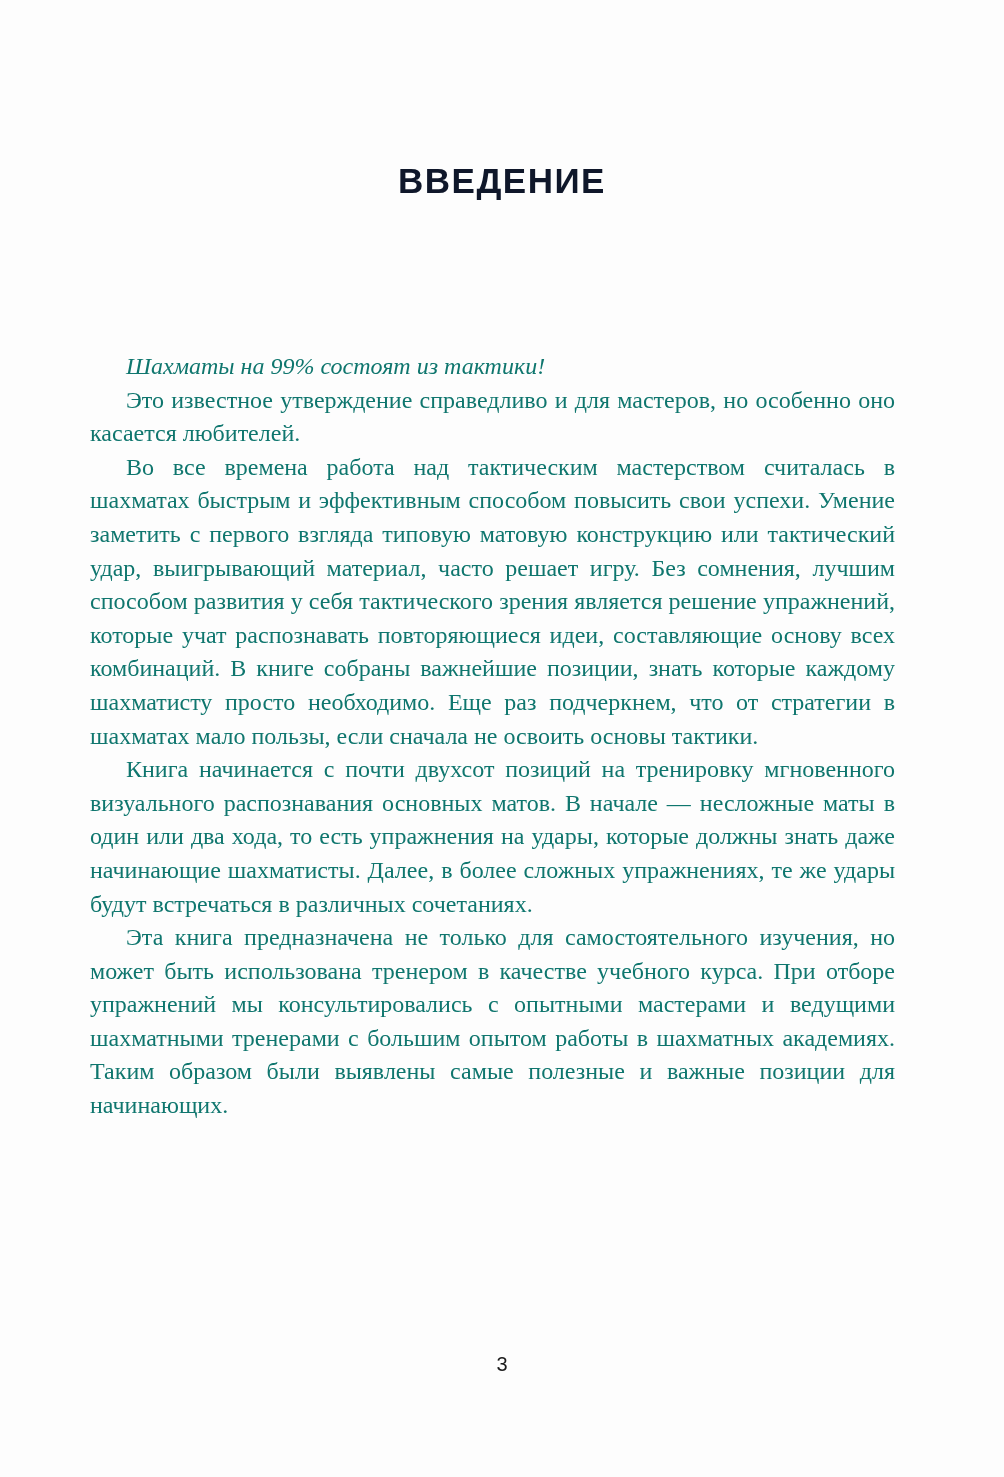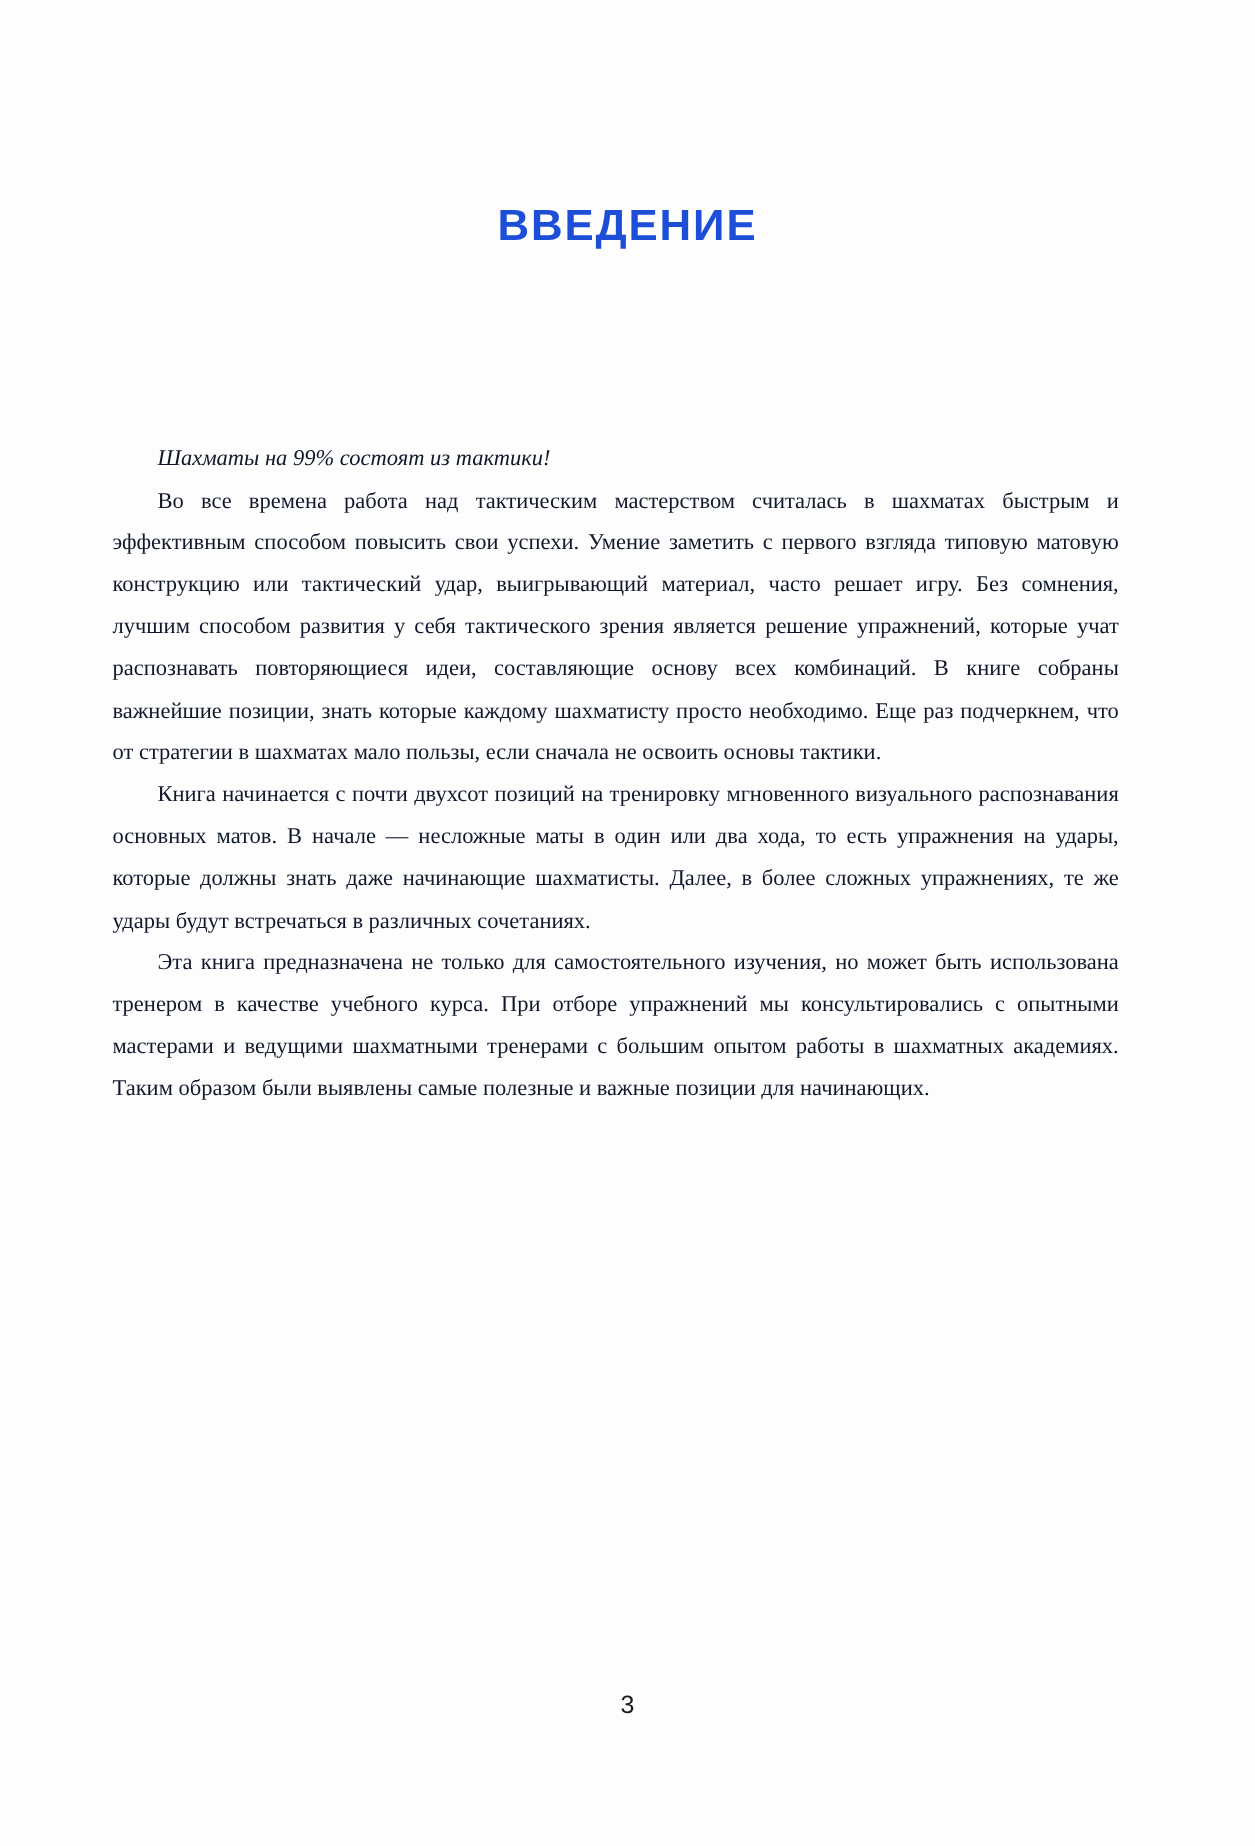--- a/index.html
+++ b/index.html
@@ -25,35 +25,35 @@
   .page-title {
     position: absolute;
     left: 0;
     top: 138px;
     width: 1004px;
     text-align: center;
     font-family: "Liberation Sans", sans-serif;
     font-weight: bold;
     font-size: 35px;
     letter-spacing: 1.5px;
-    color: #1d4ed8;
+    color: #0f172a;
   }
   .content {
     position: absolute;
     left: 90px;
     top: 350px;
     width: 805px;
   }
   .content p {
     margin: 0;
-    font-size: 18px;
+    font-size: 24px;
     line-height: 33.6px;
     text-align: justify;
     text-indent: 36px;
-    color: #0f172a;
+    color: #0f766e;
     -webkit-font-smoothing: antialiased;
   }
   .content p.epigraph {
     font-style: italic;
     text-indent: 36px;
   }
   .signature {
     margin-top: 30px;
     text-align: right;
     font-size: 23.2px;
@@ -74,20 +74,21 @@
 </style>
 </head>
 <body>
 
 <div class="page">
 
   <h1 class="page-title">ВВЕДЕНИЕ</h1>
 
   <div class="content">
     <p class="epigraph">Шахматы на 99% состоят из тактики!</p>
+    <p>Это известное  утверждение  справедливо и для мастеров, но особенно оно касается любителей.</p>
     <p>Во все времена работа над тактическим мастерством считалась в шахматах быстрым и эффективным способом повысить свои успехи.  Умение заметить с первого взгляда типовую матовую конструкцию или тактический удар, выигрывающий материал, часто решает игру. Без сомнения, лучшим способом развития у себя тактического зрения является решение упражнений, которые учат распознавать повторяющиеся идеи, составляющие основу всех комбинаций. В книге собраны важнейшие позиции, знать которые каждому шахматисту просто необходимо. Еще раз подчеркнем, что от стратегии в шахматах мало пользы, если сначала не освоить основы тактики.</p>
     <p>Книга начинается с почти двухсот позиций на тренировку мгновенного визуального распознавания основных матов.  В начале — несложные маты в один или два хода, то есть упражнения на удары, которые должны знать даже начинающие шахматисты. Далее, в более сложных упражнениях, те же удары будут встречаться в различных сочетаниях.</p>
     <p>Эта книга предназначена не только для самостоятельного изучения, но может быть использована тренером в качестве учебного курса. При отборе упражнений мы консультировались с опытными мастерами и ведущими шахматными тренерами с большим опытом работы в шахматных академиях. Таким образом были выявлены самые полезные и важные позиции для начинающих.</p>
   </div>
 
   <div class="page-number">3</div>
 
 </div>
 
 </body></html>

